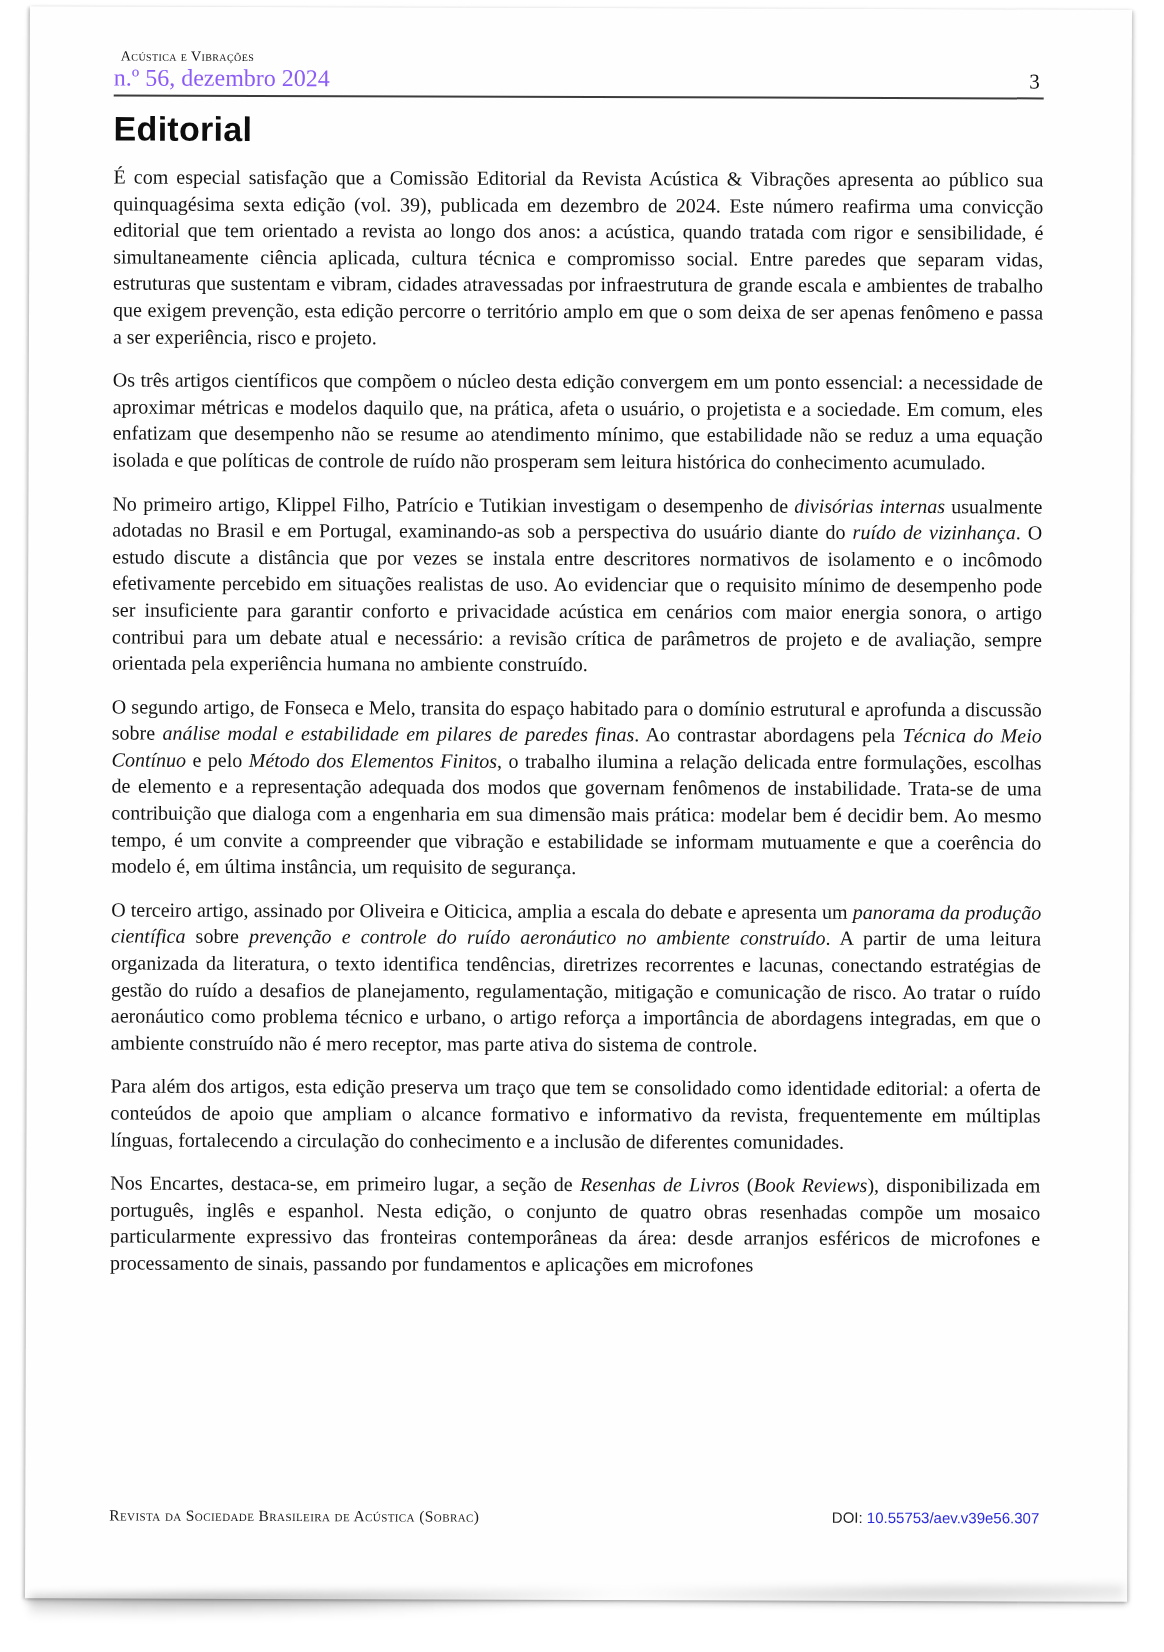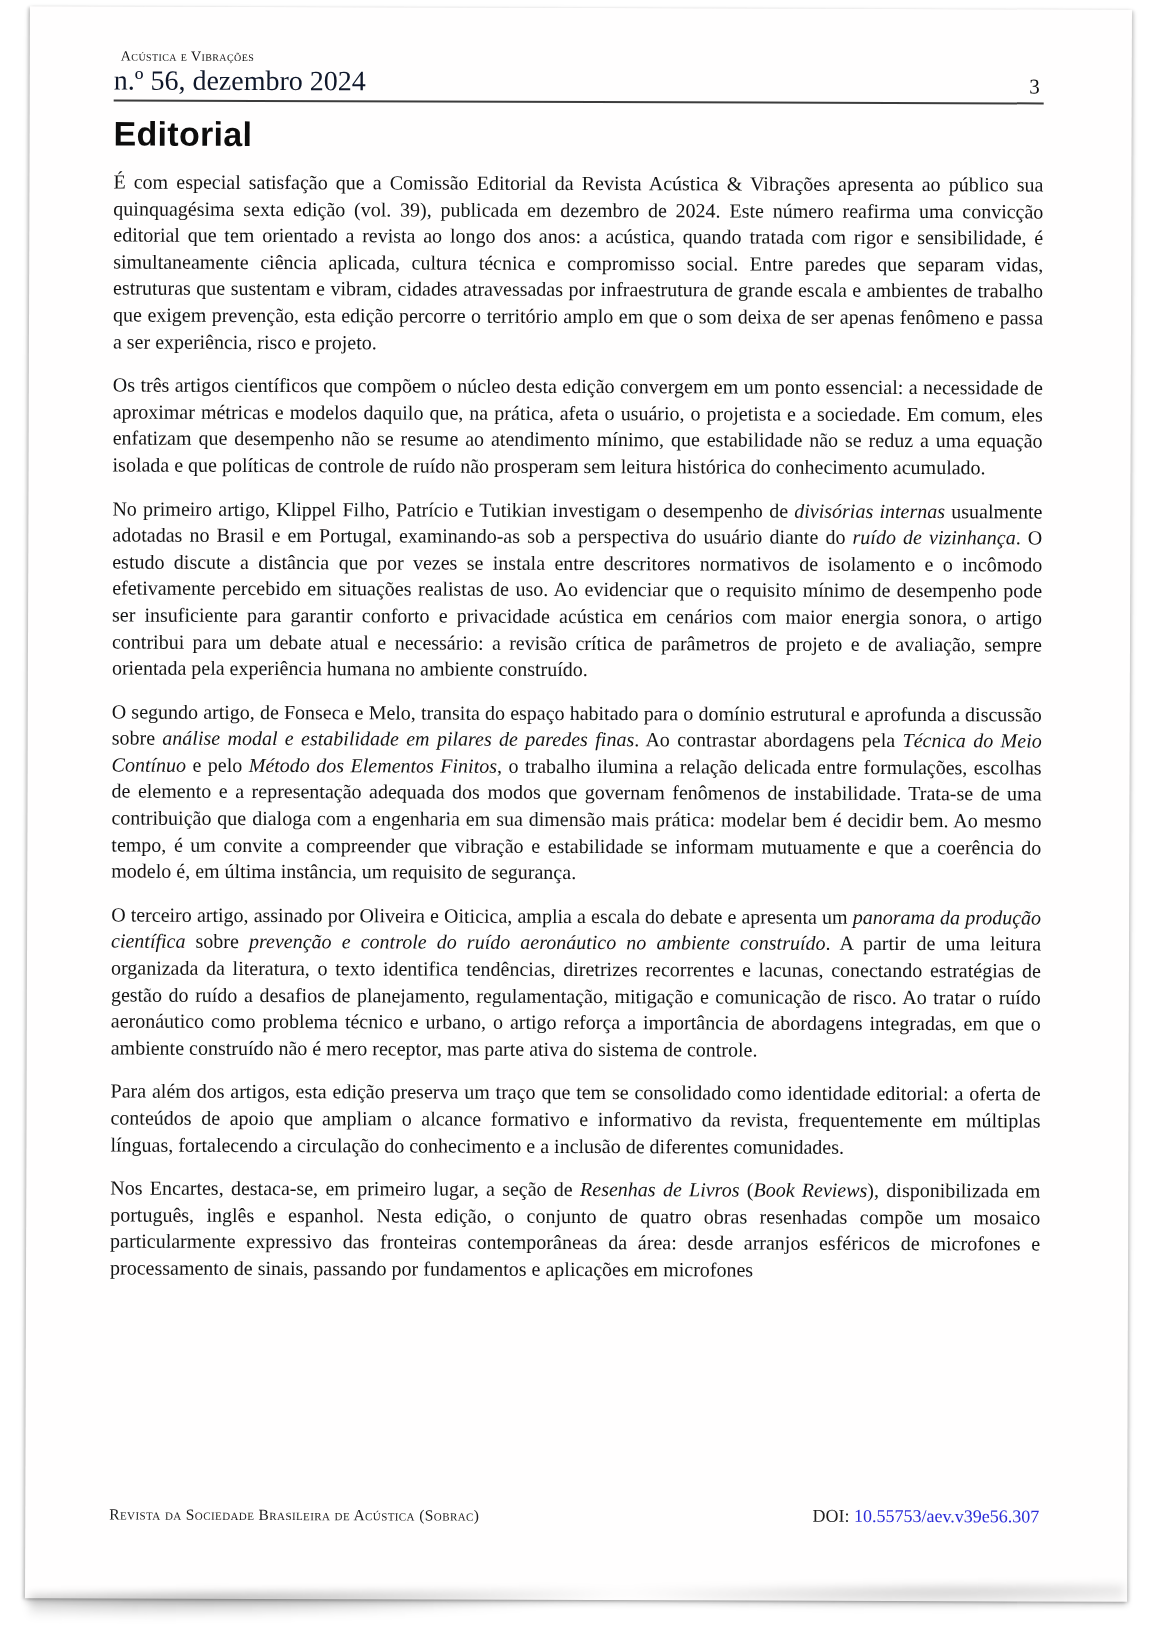--- a/index.html
+++ b/index.html
@@ -44,22 +44,22 @@
     padding-top:42px;
   }
   .journal-name{
     font-variant-caps:small-caps;
     font-size:14px;
     letter-spacing:0.4px;
     margin-left:7px;
     color:#111;
   }
   .issue-line{
-    font-size:28px;
-    color:#0f172a;
+    font-size:24px;
+    color:#8b5cf6;
   }
   .page-number{
     font-size:21px;
     color:#111;
     padding-right:4px;
   }
   .header-rule{
     border:0;
     border-top:2px solid #3c3c3c;
     margin:3px 0 0 0;
@@ -88,22 +88,22 @@
     justify-content:space-between;
     align-items:baseline;
   }
   .footer-journal{
     font-variant-caps:small-caps;
     font-size:15.5px;
     letter-spacing:0.4px;
     color:#1a1a1a;
   }
   .footer-doi{
-    font-family:Liberation Serif, serif;
-    font-size:18px;
+    font-family:Liberation Sans, sans-serif;
+    font-size:15px;
     color:#1f1f1f;
   }
   .doi-link{
     color:#2a2ad8;
     text-decoration:none;
     cursor:pointer;
   }
 </style>
 </head>
 <body>

